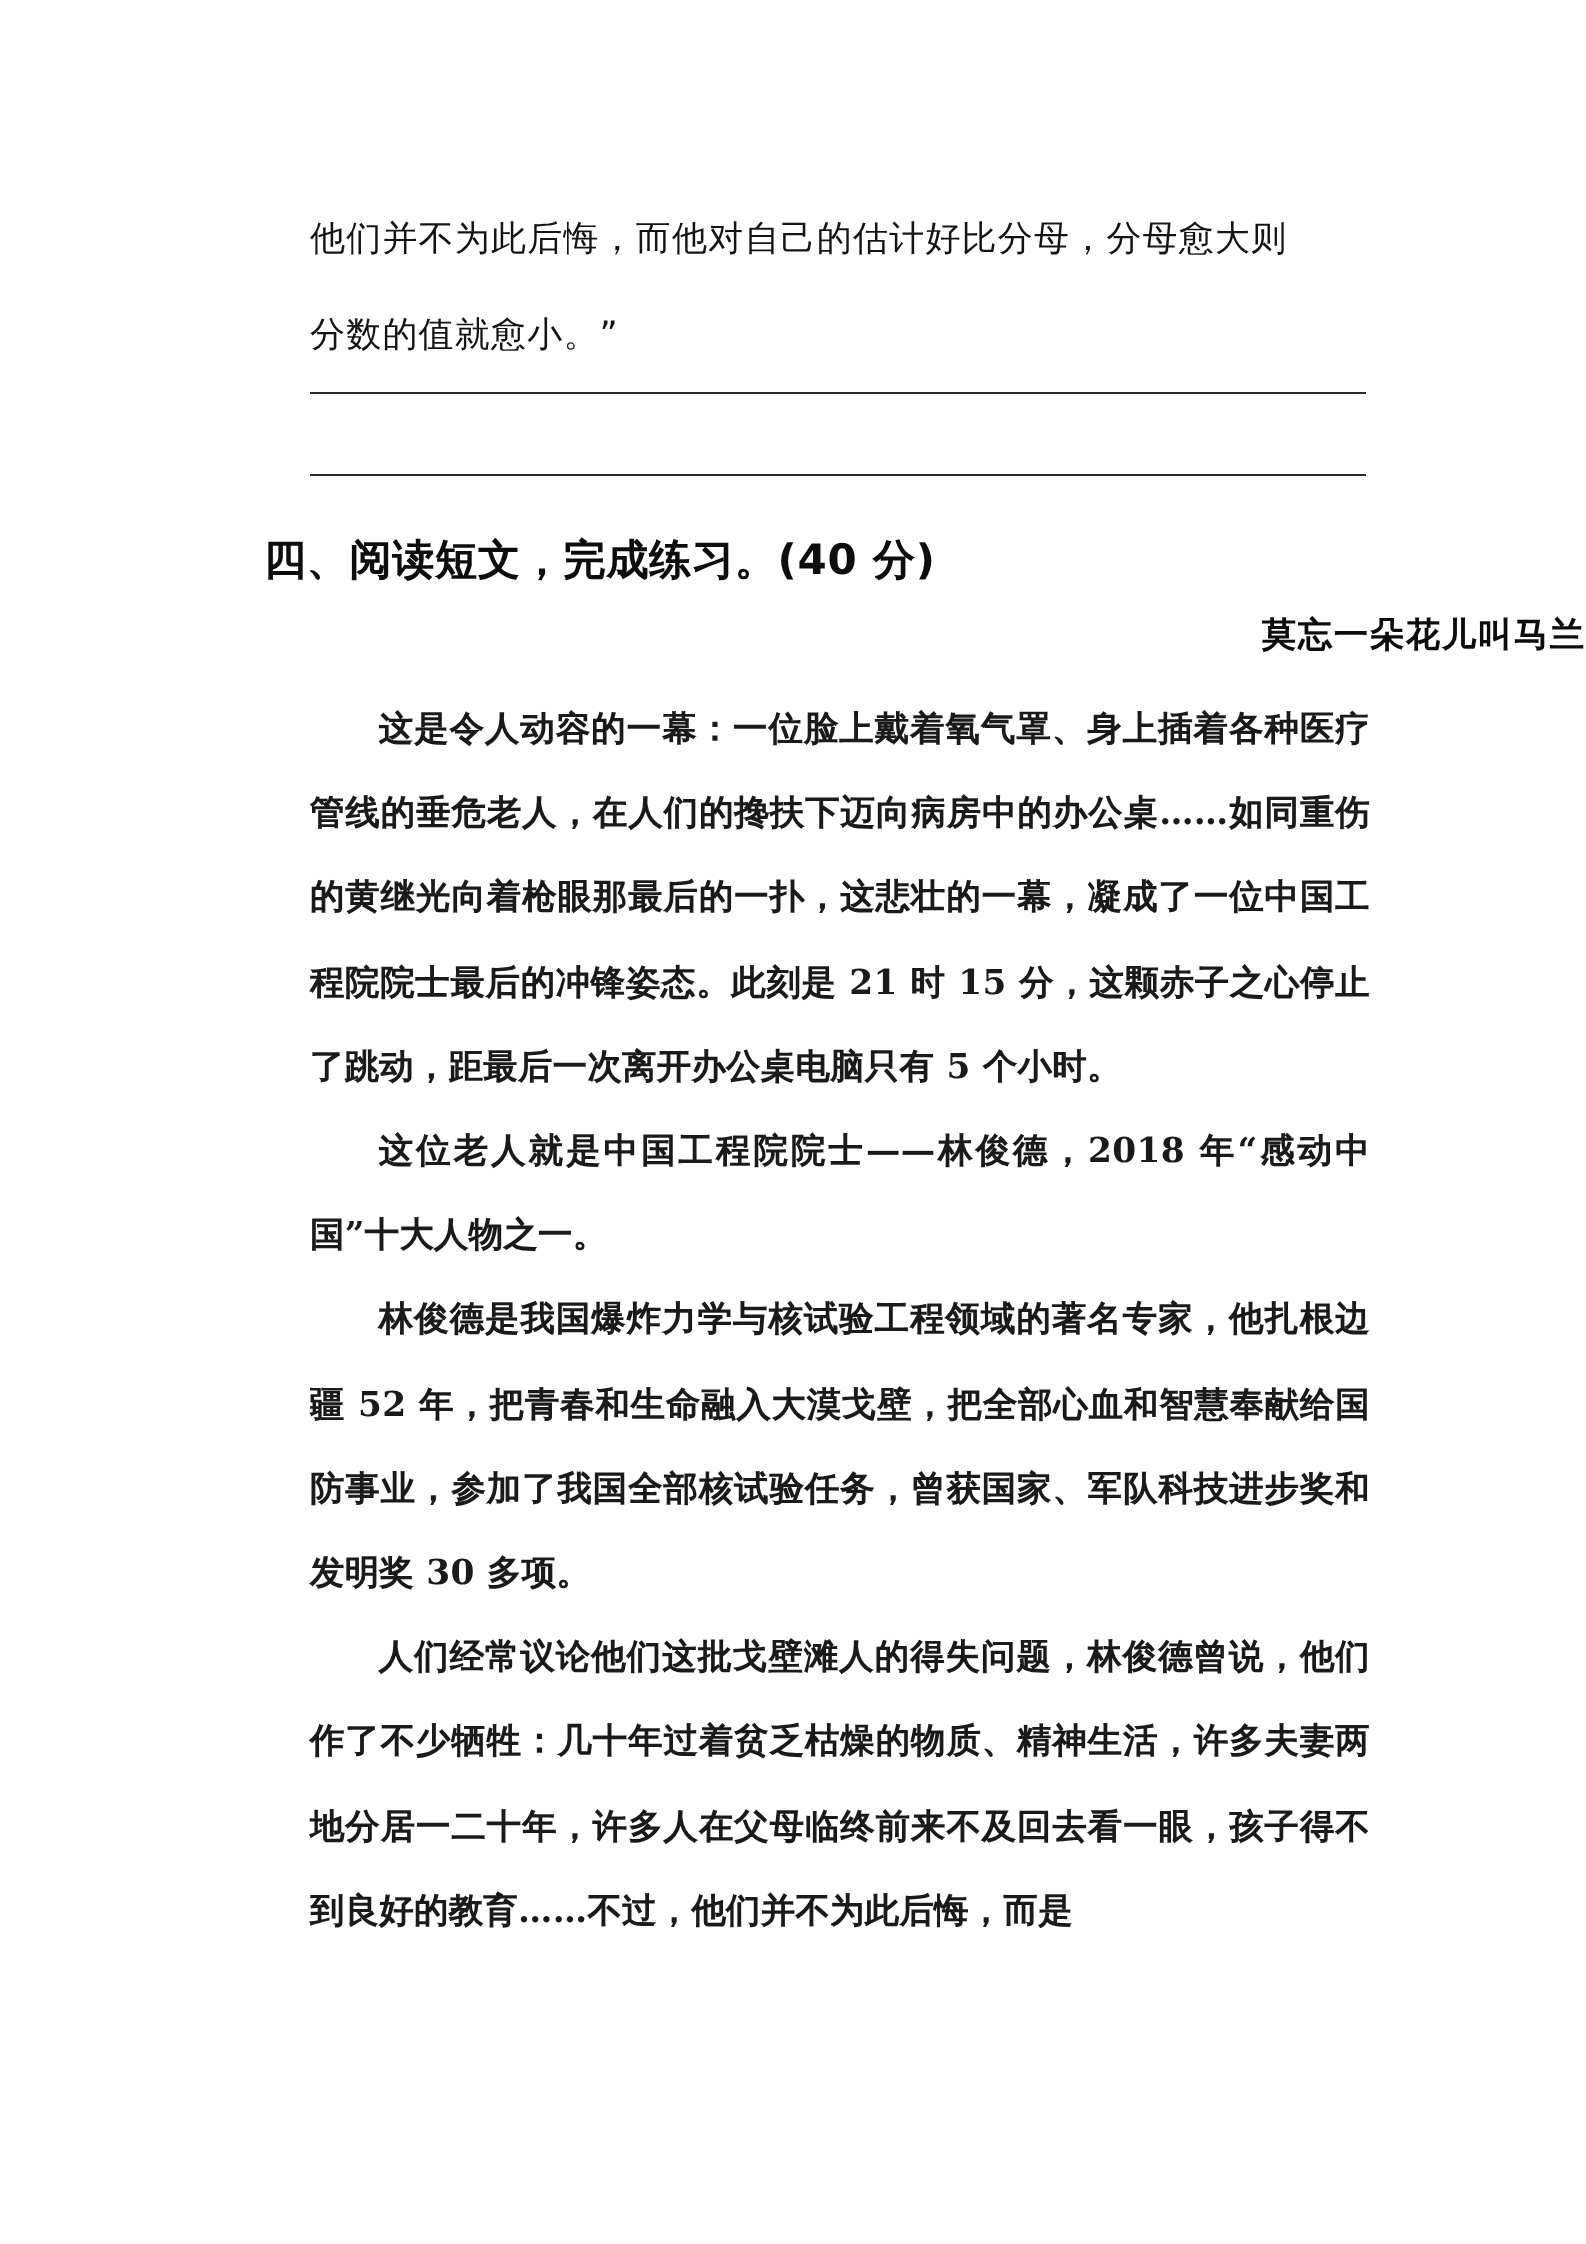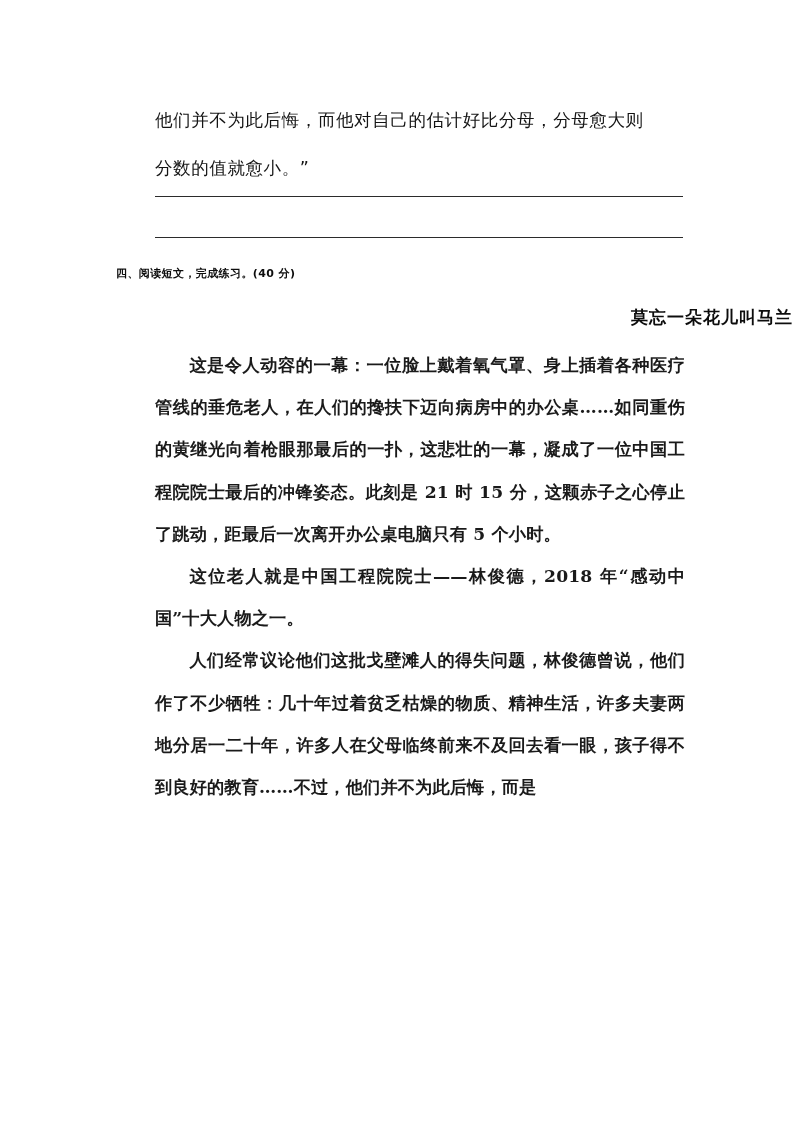--- a/index.html
+++ b/index.html
@@ -50,25 +50,25 @@
   .rule {
     height: 0;
     border-bottom: 1.4px solid #2b2b2b;
     margin-bottom: 40px;
   }
   .rule:last-child { margin-bottom: 0; }
 
   
   .section-heading {
     position: absolute;
-    left: 116px;
+    left: 132px;
     top: 266px;
     font-family: "DejaVu Sans", "Liberation Sans", sans-serif;
     font-weight: bold;
-    font-size: 11px;
+    font-size: 21px;
     letter-spacing: 0.4px;
     color: #0d0d0d;
     white-space: nowrap;
     text-align: center;
   }
 
   
   .article-title {
     position: absolute;
     left: 0;
@@ -120,16 +120,17 @@
     <div class="rule"></div>
   </div>
 
   <div class="section-heading">四、阅读短文，完成练习。(40 分)</div>
 
   <div class="article-title">莫忘一朵花儿叫马兰</div>
 
   <div class="article-body">
     <p class="para">这是令人动容的一幕：一位脸上戴着氧气罩、身上插着各种医疗管线的垂危老人，在人们的搀扶下迈向病房中的办公桌……如同重伤的黄继光向着枪眼那最后的一扑，这悲壮的一幕，凝成了一位中国工程院院士最后的冲锋姿态。此刻是 21 时 15 分，这颗赤子之心停止了跳动，距最后一次离开办公桌电脑只有 5 个小时。</p>
     <p class="para">这位老人就是中国工程院院士——林俊德，2018 年“感动中国”十大人物之一。</p>
+    <p class="para">林俊德是我国爆炸力学与核试验工程领域的著名专家，他扎根边疆 52 年，把青春和生命融入大漠戈壁，把全部心血和智慧奉献给国防事业，参加了我国全部核试验任务，曾获国家、军队科技进步奖和发明奖 30 多项。</p>
     <p class="para last-open">人们经常议论他们这批戈壁滩人的得失问题，林俊德曾说，他们作了不少牺牲：几十年过着贫乏枯燥的物质、精神生活，许多夫妻两地分居一二十年，许多人在父母临终前来不及回去看一眼，孩子得不到良好的教育……不过，他们并不为此后悔，而是</p>
   </div>
 
 </div>
 
 </body></html>

